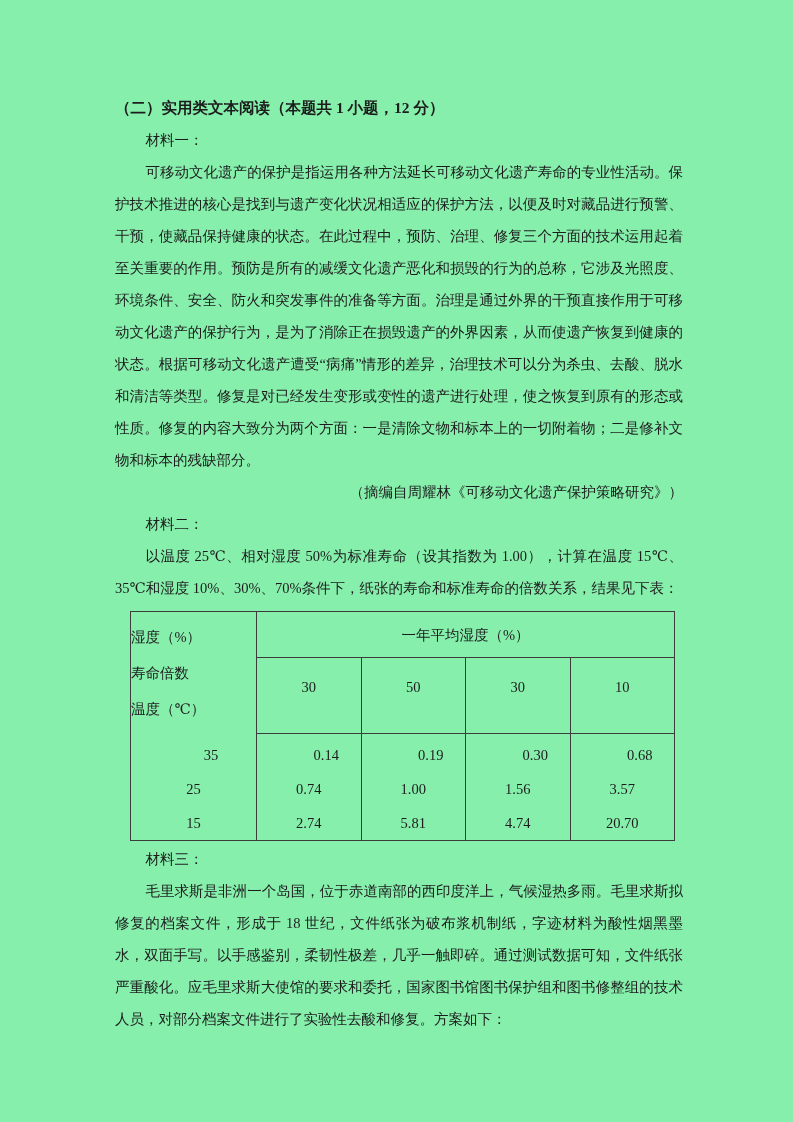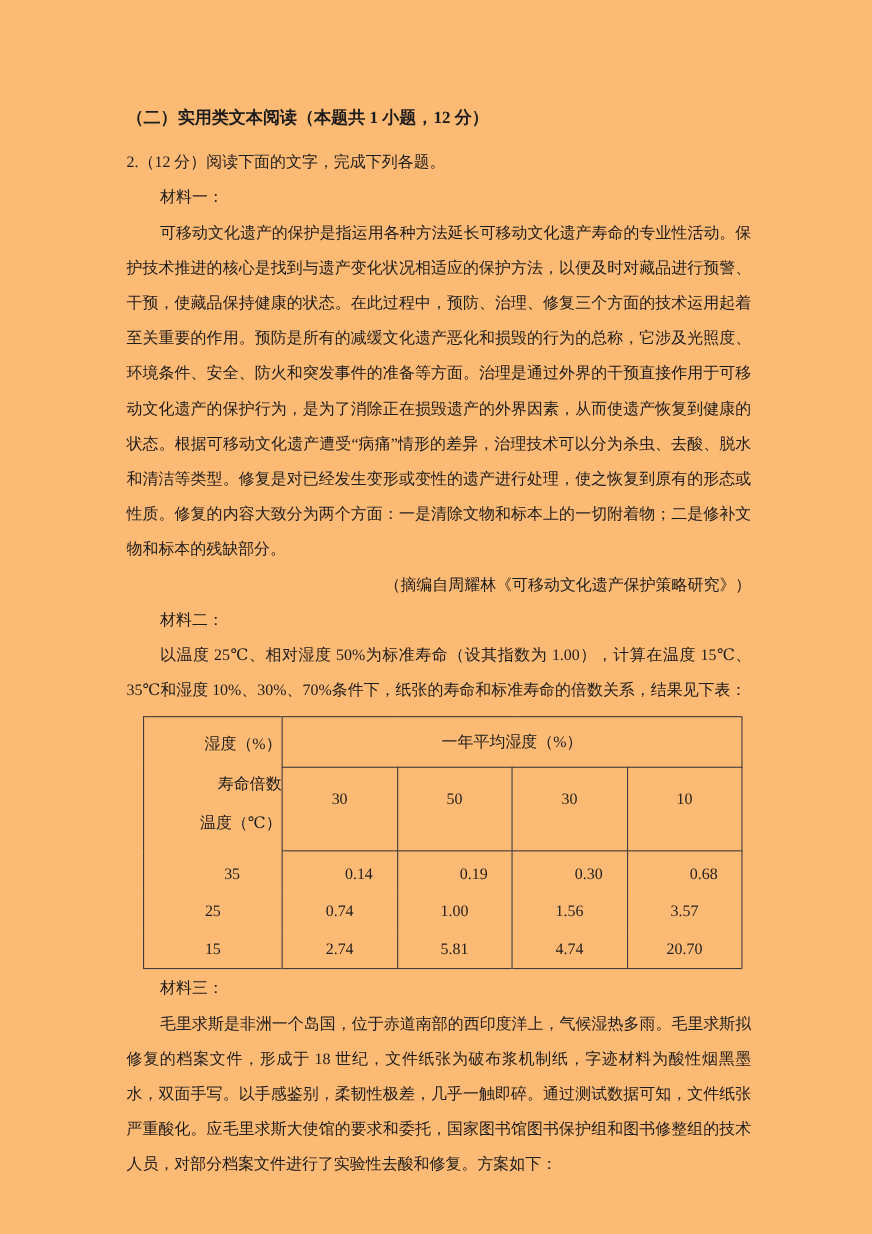--- a/index.html
+++ b/index.html
@@ -1,20 +1,20 @@
 <!DOCTYPE html>
 <html lang="zh"><head>
 <meta charset="utf-8">
 <style>
   html, body { margin: 0; padding: 0; background: #ffffff; }
   .sheet {
     position: relative;
     width: 793px;
     height: 1122px;
-    background: #fdba74;
+    background: #86efac;
     font-family: "Liberation Serif", "DejaVu Serif", serif;
     color: #1c1c1c;
     overflow: hidden;
   }
   .content {
     position: absolute;
     left: 115px;
     top: 92px;
     width: 568px;
     font-size: 14.5px;
@@ -52,21 +52,21 @@
     color: #1c1c1c;
   }
   table.life-table td {
     border-left: 1px solid #3c3c3c;
     border-right: 1px solid #3c3c3c;
     text-align: center;
     padding: 0;
     vertical-align: middle;
   }
   td.corner { width: 125px; }
-  td.corner .corner-line { line-height: 36px; text-align: right; }
+  td.corner .corner-line { line-height: 36px; text-align: left; }
   td.span-head {
     height: 45px;
     border-bottom: 1px solid #3c3c3c;
   }
   tr.subhead td {
     height: 62px;
     vertical-align: top;
     padding-top: 13px;
     border-bottom: 1.5px solid #3c3c3c;
   }
@@ -94,21 +94,20 @@
   }
 </style>
 </head>
 <body>
 
 <div class="sheet">
   <div class="content">
 
     <div class="section-heading">（二）实用类文本阅读（本题共 1 小题，12 分）</div>
 
-    <div class="question-lead">2.（12 分）阅读下面的文字，完成下列各题。</div>
 
     <div class="mat-label">材料一：</div>
     <div class="para">可移动文化遗产的保护是指运用各种方法延长可移动文化遗产寿命的专业性活动。保护技术推进的核心是找到与遗产变化状况相适应的保护方法，以便及时对藏品进行预警、干预，使藏品保持健康的状态。在此过程中，预防、治理、修复三个方面的技术运用起着至关重要的作用。预防是所有的减缓文化遗产恶化和损毁的行为的总称，它涉及光照度、环境条件、安全、防火和突发事件的准备等方面。治理是通过外界的干预直接作用于可移动文化遗产的保护行为，是为了消除正在损毁遗产的外界因素，从而使遗产恢复到健康的状态。根据可移动文化遗产遭受“病痛”情形的差异，治理技术可以分为杀虫、去酸、脱水和清洁等类型。修复是对已经发生变形或变性的遗产进行处理，使之恢复到原有的形态或性质。修复的内容大致分为两个方面：一是清除文物和标本上的一切附着物；二是修补文物和标本的残缺部分。</div>
     <div class="citation">（摘编自周耀林《可移动文化遗产保护策略研究》）</div>
 
     <div class="mat-label">材料二：</div>
     <div class="para">以温度 25℃、相对湿度 50%为标准寿命（设其指数为 1.00），计算在温度 15℃、35℃和湿度 10%、30%、70%条件下，纸张的寿命和标准寿命的倍数关系，结果见下表：</div>
 
     <table class="life-table">
       <tbody>

